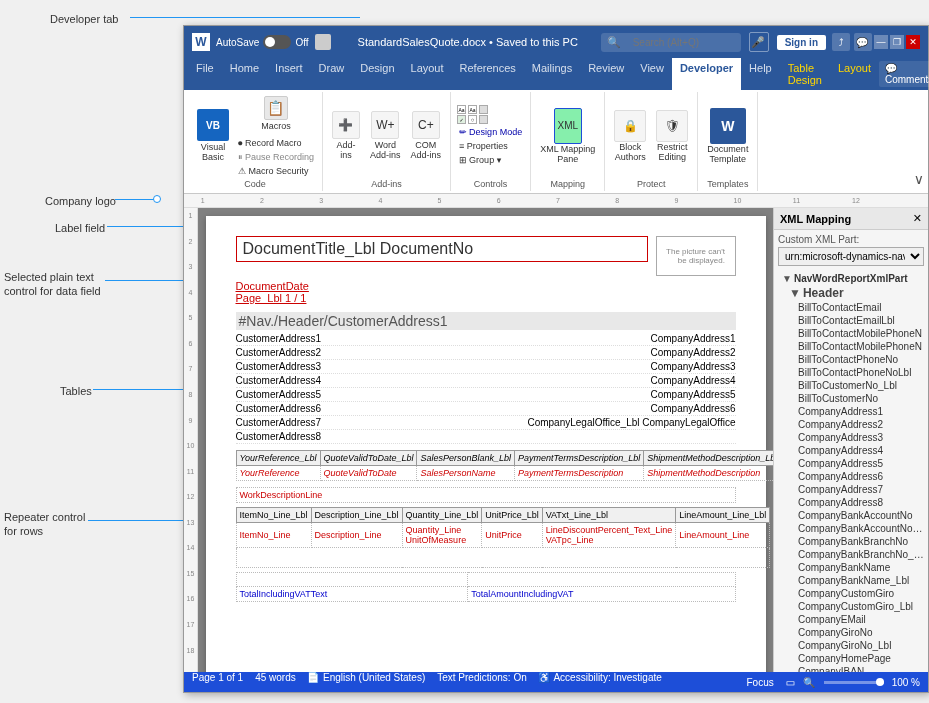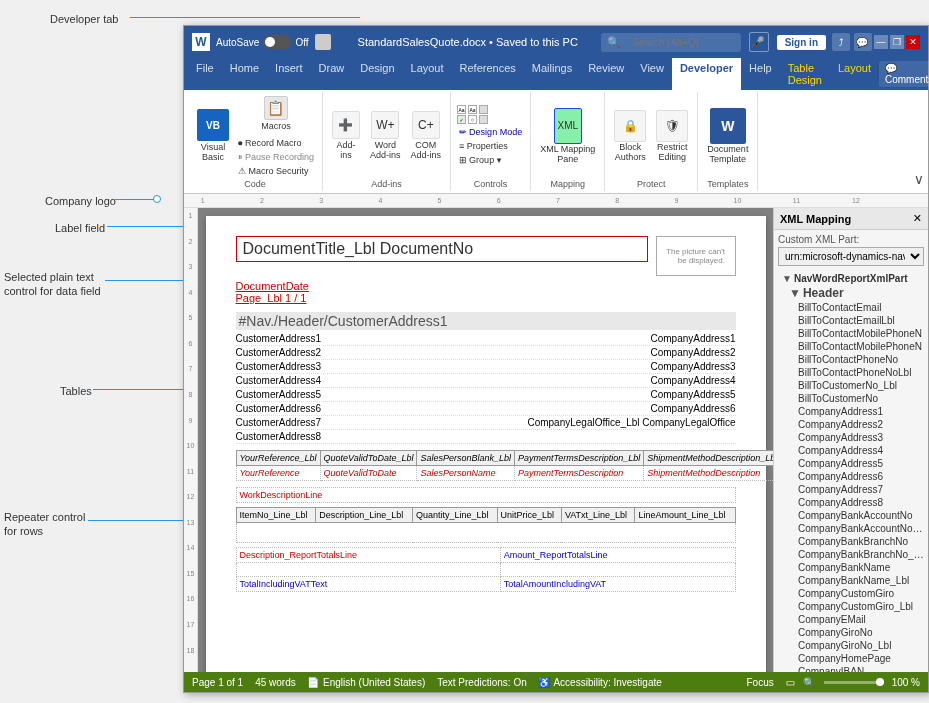--- a/index.html
+++ b/index.html
@@ -374,23 +374,22 @@
     .doc-totals-table td {
       border: 1px dotted #bbb;
       padding: 2px 3px;
     }
     .doc-totals-table td.blue { color: #00c; }
     .doc-totals-table td.red { color: #c00; }
 
     
     .status-bar {
       height: 20px;
-      background: #4d7c0f;
-      display: flex;
-      align-items: center;
+      background: #1d4ed8;
+      display: flex;
       padding: 0 8px;
       gap: 12px;
       flex-shrink: 0;
     }
     .status-item {
       color: white;
       font-size: 10px;
     }
     .status-zoom {
       margin-left: auto;
@@ -728,31 +727,35 @@
               <th>ItemNo_Line_Lbl</th>
               <th>Description_Line_Lbl</th>
               <th>Quantity_Line_Lbl</th>
               <th>UnitPrice_Lbl</th>
               <th>VATxt_Line_Lbl</th>
               <th>LineAmount_Line_Lbl</th>
             </tr>
           </thead>
           <tbody>
             <tr>
+              <td>ItemNo_Line</td>
+              <td>Description_Line</td>
+              <td>Quantity_Line<br>UnitOfMeasure</td>
+              <td>UnitPrice</td>
+              <td>LineDiscountPercent_Text_Line<br>VATpc_Line</td>
+              <td>LineAmount_Line</td>
+            </tr>
+            <tr>
               <td colspan="6" style="height:20px;"></td>
             </tr>
           </tbody>
         </table>
 
         <table class="doc-totals-table" style="margin-top:4px;">
           <tbody>
-              <tr>
-            <td class="red">Description_ReportTotalsLine</td>
-            <td class="blue">Amount_ReportTotalsLine</td>
-          </tr>
           <tr>
             <td style="height:14px;"></td>
             <td></td>
           </tr>
           <tr>
             <td class="blue">TotalIncludingVATText</td>
             <td class="blue">TotalAmountIncludingVAT</td>
           </tr>
         </tbody>
           </table>

